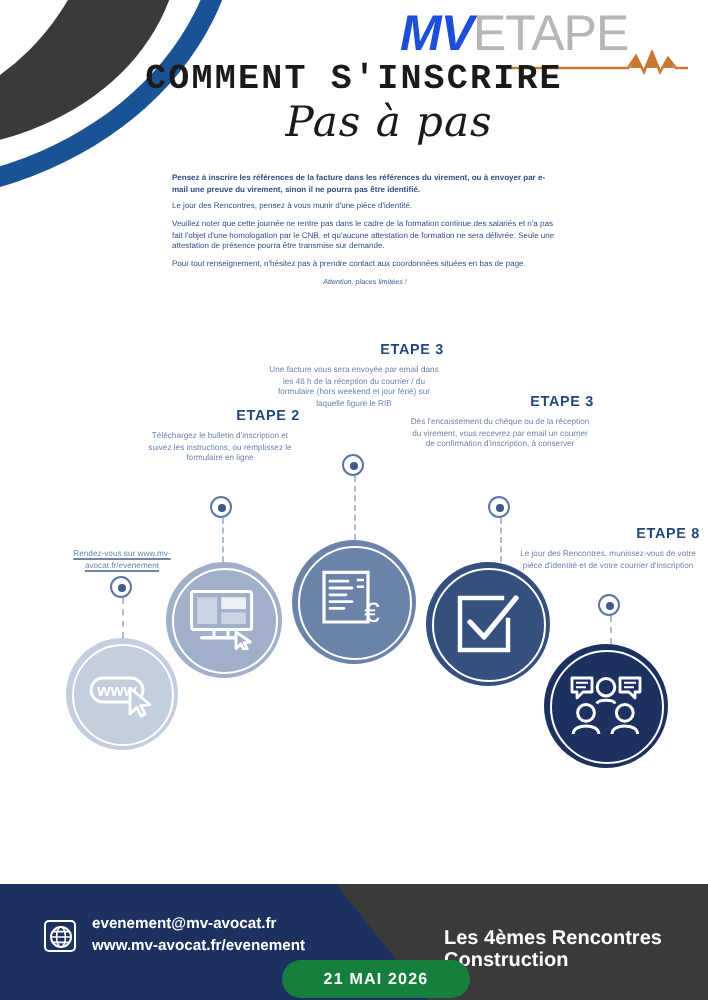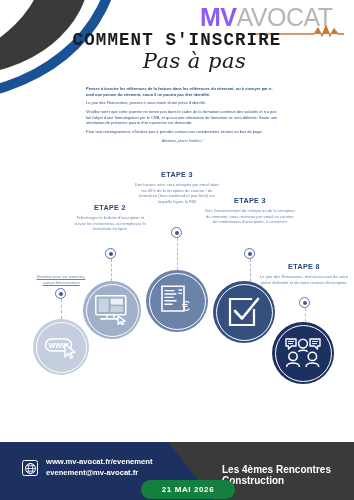--- a/index.html
+++ b/index.html
@@ -39,21 +39,21 @@
   .logo {
     position: absolute; right: 8px; top: 4px;
     width: 146px; height: 34px;
   }
   .logo-text {
     position: absolute; left: 0; top: 0;
     font-size: 25px; font-weight: 700; letter-spacing: -0.5px;
     line-height: 26px;
     white-space: nowrap;
   }
-  .logo-mv { color: #8b5cf6; }
+  .logo-mv { color: #1d4ed8; font-style: italic; }
   .logo-av { color: #b6b6b6; font-weight: 400; }
   .logo-wave { position: absolute; left: 52px; top: 21px; }
 
   
   .title {
     position: absolute; left: 0; right: 0; top: 30px;
     text-align: center;
     font-size: 17.5px; font-weight: 700; letter-spacing: 1.1px;
     color: #1a1a1a;
     font-family: Liberation Mono, monospace;
@@ -84,21 +84,21 @@
     margin-top: 4px;
     font-size: 3.6px;
     color: #3a5f95;
   }
 
   
   .step-label {
     position: absolute;
     font-size: 7.2px; font-weight: 700; letter-spacing: 0.35px;
     color: #27477c;
-    text-align: center;
+    text-align: right;
     white-space: nowrap;
   }
   .step-copy {
     position: absolute;
     font-size: 4.1px; line-height: 5.6px;
     color: #6d84ad;
     text-align: center;
   }
   .step-copy.link { text-decoration: underline; }
 
@@ -173,21 +173,21 @@
 <body>
 
 <div id="poster">
 
   <div class="corner-dark2"></div>
   <div class="corner-blue"></div>
   <div class="corner-mask"></div>
 
   <div class="logo">
     <div class="logo-text">
-      <span class="logo-mv">MV</span><span class="logo-av">AVOCAT</span>
+      <span class="logo-mv">MV</span><span class="logo-av">ETAPE</span>
     </div>
     <svg class="logo-wave" width="92" height="13" viewBox="0 0 92 13">
       <path d="M0 9 L62 9 L66 3 L70 11 L74 1 L78 11 L82 4 L86 9 L92 9" fill="none" stroke="#c77a33" stroke-width="1.3"></path>
       <path d="M66 3 L69 9 L63 9 Z M74 1 L78 9 L70 9 Z M82 4 L85 9 L79 9 Z" fill="#c77a33"></path>
     </svg>
   </div>
 
   <div class="title">COMMENT S'INSCRIRE</div>
   <div class="subtitle">Pas à pas</div>
 
@@ -279,22 +279,22 @@
 
   <div class="globe-box">
     <svg width="11" height="11" viewBox="0 0 11 11">
       <circle cx="5.5" cy="5.5" r="5" fill="none" stroke="#ffffff" stroke-width="1"></circle>
       <ellipse cx="5.5" cy="5.5" rx="2.2" ry="5" fill="none" stroke="#ffffff" stroke-width="0.8"></ellipse>
       <path d="M0.6 5.5 L10.4 5.5 M1.4 2.8 L9.6 2.8 M1.4 8.2 L9.6 8.2" stroke="#ffffff" stroke-width="0.8"></path>
     </svg>
   </div>
 
   <div class="footer-contact">
+    <div>evenement@mv-avocat.fr</div>
     <div>www.mv-avocat.fr/evenement</div>
-    <div>evenement@mv-avocat.fr</div>
   </div>
 
   <div class="footer-event">
     <div>Les 4èmes Rencontres</div>
     <div>Construction</div>
   </div>
 
   <div class="date-pill">21 MAI 2026</div>
 
 </div>

